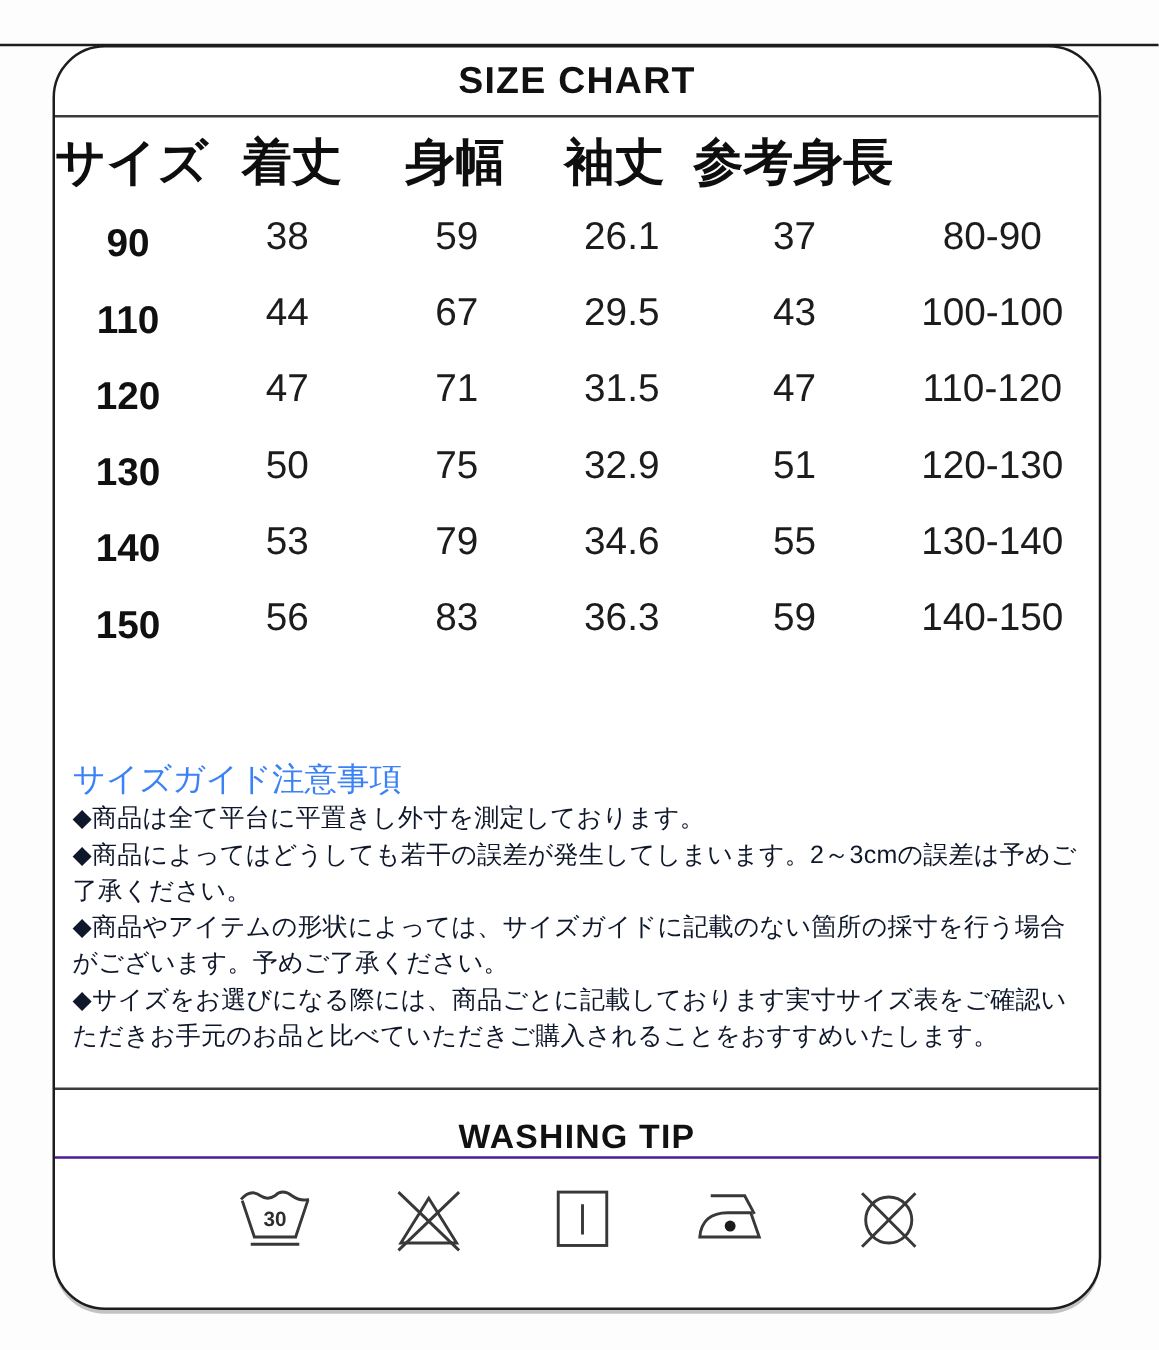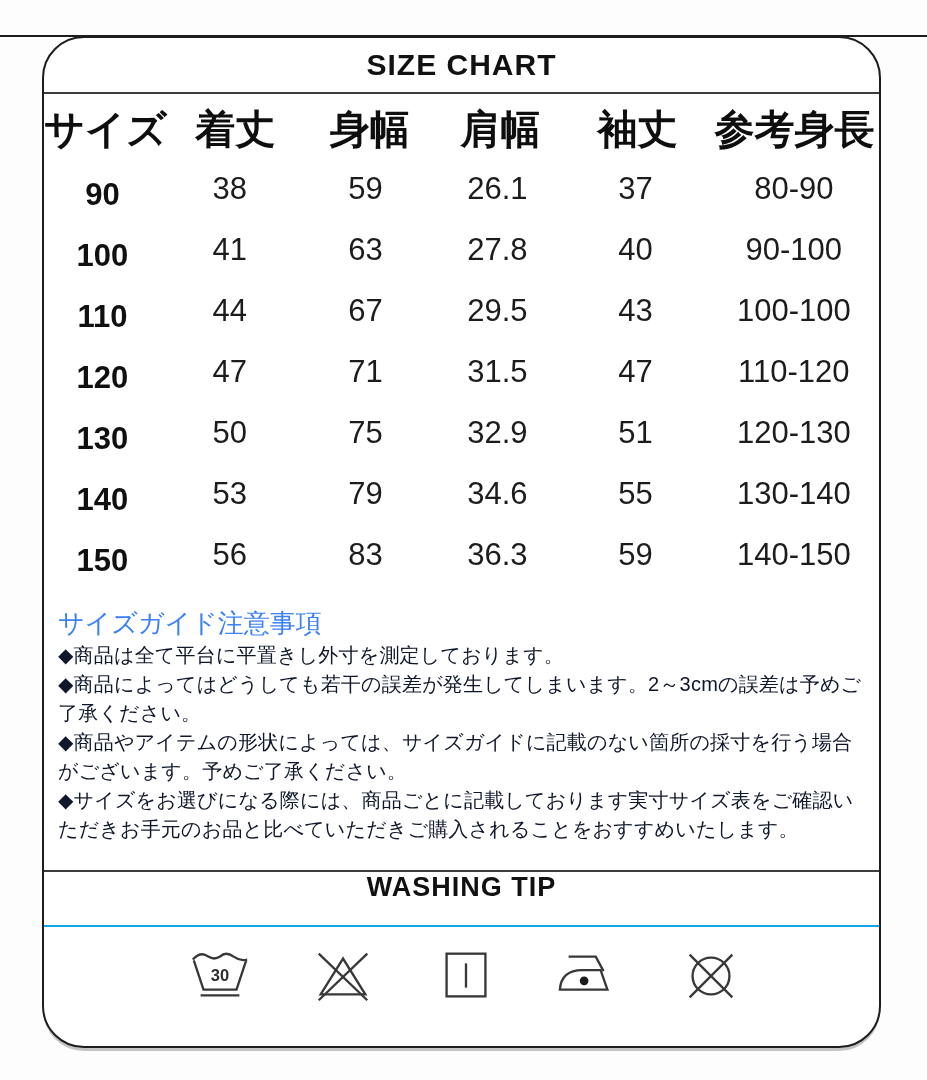--- a/index.html
+++ b/index.html
@@ -54,22 +54,22 @@
   .notes { flex: 1 1 auto; padding: 20px 16px 0 14px; }
   .notes-heading { font-size: 26px; color: #3b82f6; }
   .notes-list p {
     font-size: 20px; line-height: 29px; color: #0f172a;
     letter-spacing: 0.2px;
   }
   
   .washing-band {
     flex: 0 0 57px;
     border-top: 2px solid #3c3c3c;
-    border-bottom: 2px solid #0ea5e9;
-    display: flex; align-items: flex-start; justify-content: center;
+    border-bottom: 2px solid #4c1d95;
+    display: flex; align-items: flex-end; justify-content: center;
   }
   .washing-band h2 {
     font-size: 27px; font-weight: bold; letter-spacing: 1px; color: #111;
   }
   
   .icons-row {
     flex: 1 0 auto;
     display: flex; align-items: center; justify-content: space-between;
     padding: 6px 135px 26px 143px;
   }
@@ -94,40 +94,31 @@
 
     <div class="card-header">
       <h1>SIZE CHART</h1>
     </div>
 
     <div class="size-table">
       <div class="tr th-row">
           <div class="th">サイズ</div>
           <div class="th">着丈</div>
           <div class="th">身幅</div>
-          <div class="th">肩幅</div>
           <div class="th">袖丈</div>
           <div class="th">参考身長</div>
         </div>
       <div>
           <div class="tr">
             <div class="td size-col">90</div>
             <div class="td">38</div>
             <div class="td">59</div>
             <div class="td">26.1</div>
             <div class="td">37</div>
             <div class="td">80-90</div>
-          </div>
-          <div class="tr">
-            <div class="td size-col">100</div>
-            <div class="td">41</div>
-            <div class="td">63</div>
-            <div class="td">27.8</div>
-            <div class="td">40</div>
-            <div class="td">90-100</div>
           </div>
           <div class="tr">
             <div class="td size-col">110</div>
             <div class="td">44</div>
             <div class="td">67</div>
             <div class="td">29.5</div>
             <div class="td">43</div>
             <div class="td">100-100</div>
           </div>
           <div class="tr">

